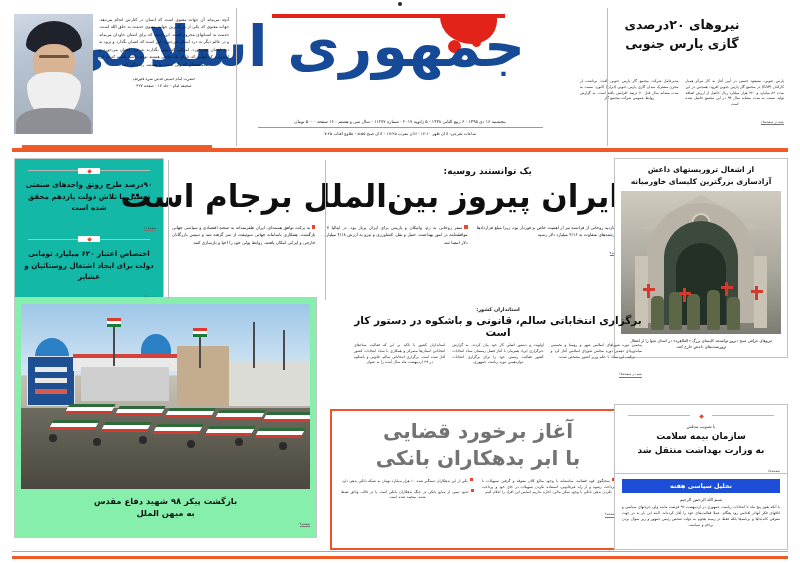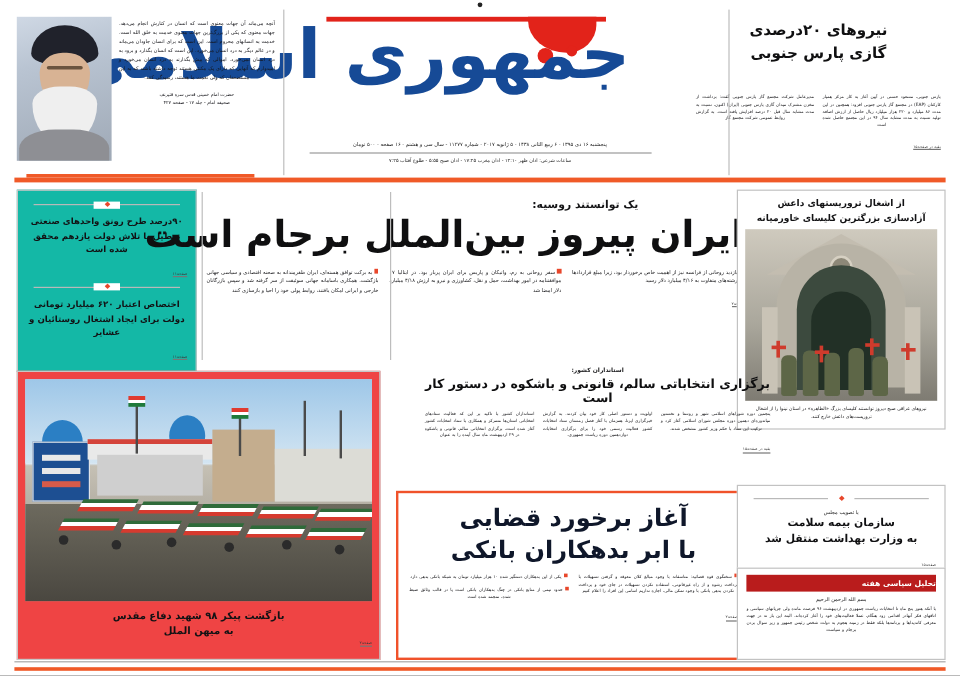--- a/index.html
+++ b/index.html
@@ -359,40 +359,40 @@
     border: 2.2px solid #f0522a;
     background: #fff;
     box-sizing: border-box;
     padding: 7px 9px 6px;
   }
   .debt-title {
     text-align: center;
     font-size: 20px;
     font-weight: bold;
     line-height: 1.33;
-    color: #0f172a;
+    color: #737373;
     letter-spacing: -0.2px;
   }
   .debt-cols {
     display: flex;
     gap: 8px;
     margin-top: 7px;
   }
   .debt-cols > div { flex: 1; }
   .debt-item { margin-bottom: 4px; }
 
   
   .martyr-box {
     position: absolute;
     left: 14px;
-    top: 309px;
+    top: 297px;
     width: 303px;
     height: 241px;
     border: 0.7px solid #c6c6c6;
-    background: #ef4444;
+    background: #86efac;
     box-sizing: border-box;
     padding: 6px;
   }
   .martyr-photo {
     width: 100%;
     height: 185px;
     position: relative;
     overflow: hidden;
     background: linear-gradient(180deg,#bcd9ef 0%,#d9e8f3 38%,#c5c0b4 39%,#8e8a80 100%);
   }
@@ -578,23 +578,23 @@
     top: 473px;
     width: 174px;
     height: 77px;
     border: 0.7px solid #c2c2c2;
     background: #fff;
     padding: 5px 7px;
     box-sizing: border-box;
     overflow: hidden;
   }
   .analysis-bar {
-    background: #b91c1c;
+    background: #1d4ed8;
     color: #fff;
-    text-align: right;
+    text-align: center;
     font-size: 6.4px;
     font-weight: bold;
     padding: 3.2px 0;
     letter-spacing: 0.2px;
   }
   .analysis-bism {
     text-align: center;
     font-size: 4.2px;
     margin: 4px 0 3px;
     color: #18181a;

